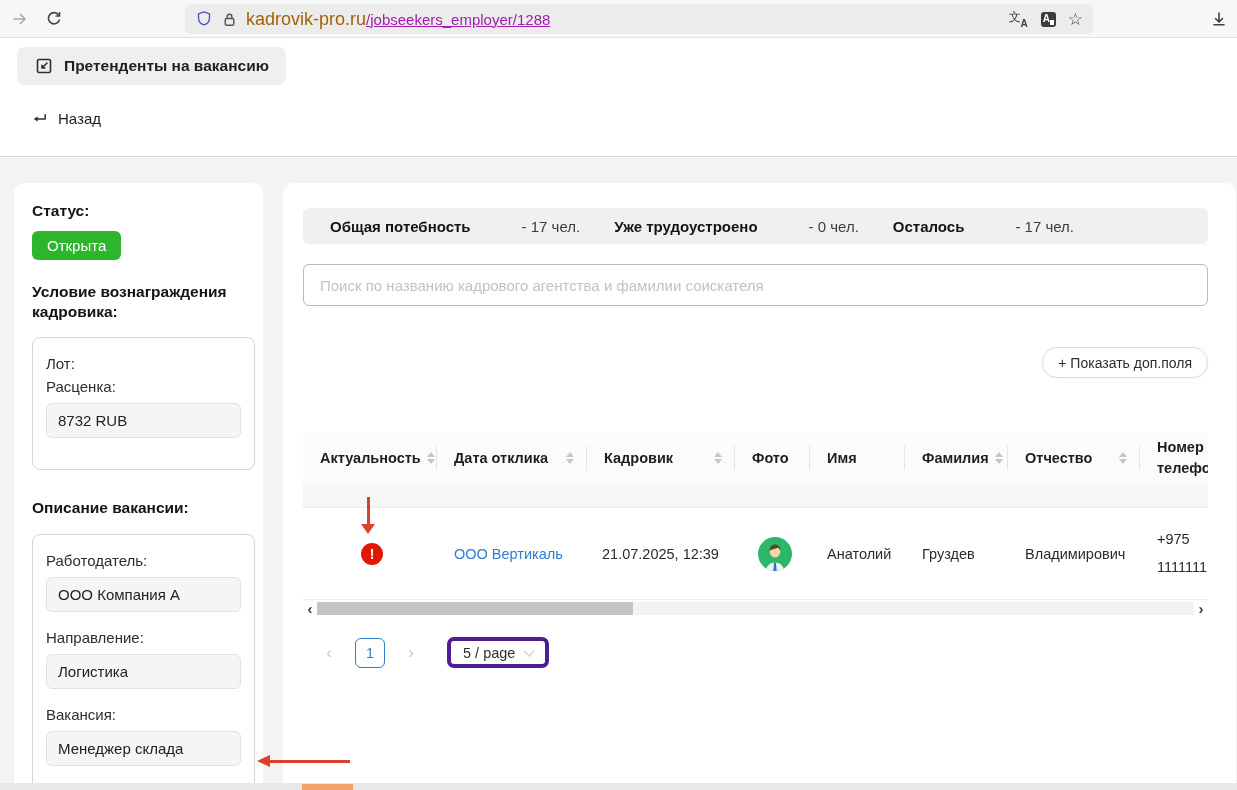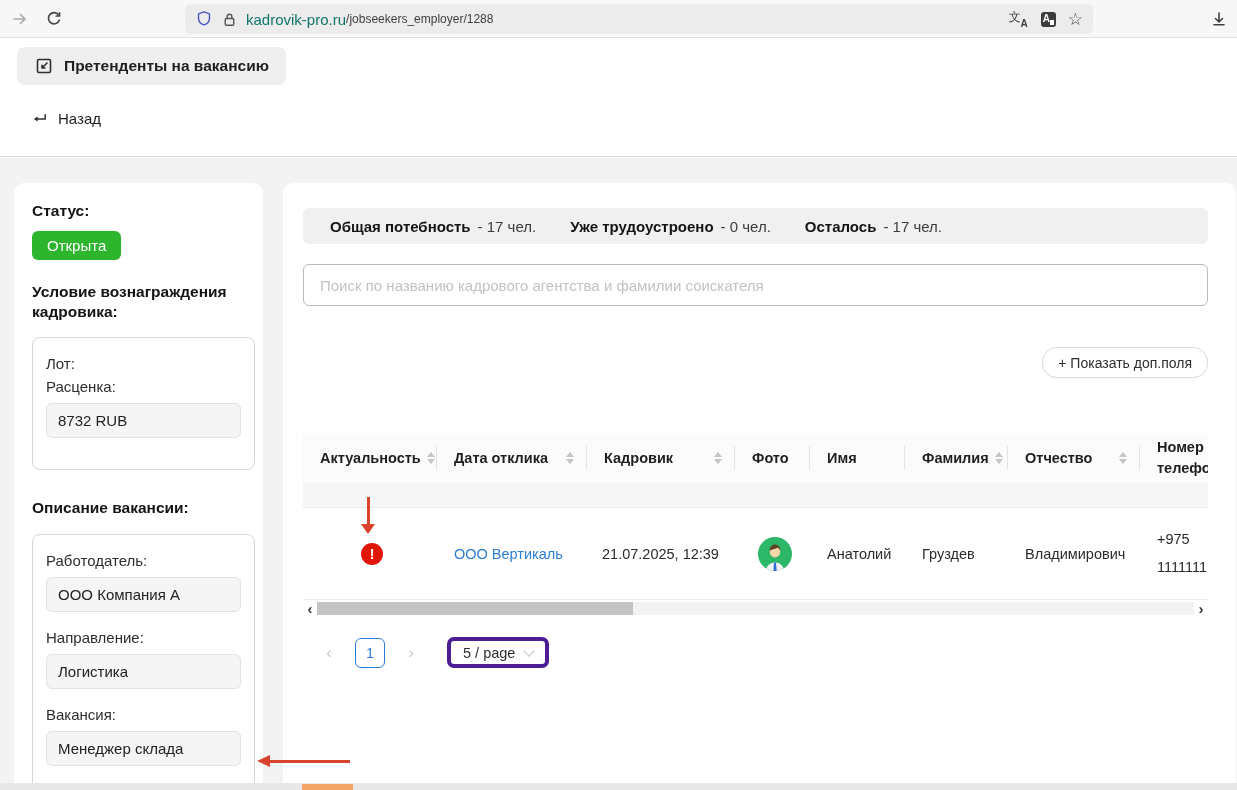--- a/index.html
+++ b/index.html
@@ -18,22 +18,22 @@
     background: #f7f7f7; border-bottom: 1px solid #e2e2e2;
   }
   .tb-icon { position: absolute; top: 9px; width: 20px; height: 20px; display: flex; align-items: center; justify-content: center; }
   .fwd { left: 10px; }
   .reload { left: 44px; }
   .urlbar {
     position: absolute; left: 185px; top: 4px; width: 908px; height: 30px;
     background: #ececec; border-radius: 6px;
     display: flex; align-items: center; padding: 0 10px;
   }
-  .urlbar .host { font-size: 15px; color: #0f766e; }
-  .urlbar .path { font-size: 12px; color: #404040; }
+  .urlbar .host { font-size: 18px; color: #a16207; }
+  .urlbar .path { font-size: 15px; color: #a21caf; text-decoration: underline; }
   .url-icons-right { margin-left: auto; display: flex; align-items: center; gap: 12px; }
   .shield-i, .lock-i { display: flex; align-items: center; margin-right: 8px; }
   .star { font-size: 17px; color: #3f3f3f; line-height: 1; }
   .translate-i { position: relative; width: 20px; height: 18px; color: #3c3c3c; }
   .translate-i .t1 { position: absolute; left: 0; top: -1px; font-size: 12px; }
   .translate-i .t2 { position: absolute; right: 1px; bottom: -1px; font-size: 10px; font-weight: 700; }
   .dict-i { width: 15px; height: 15px; background: #3c3c3c; border-radius: 3px; position: relative; }
   .dict-i span { position: absolute; left: 2px; top: 1px; color: #fff; font-size: 10px; font-weight: 700; }
   .dict-i i { position: absolute; right: 2px; bottom: 2px; width: 4px; height: 5px; background: #fff; }
   .download { right: 8px; }
@@ -86,21 +86,21 @@
   }
 
   
   .stats-bar {
     height: 36px; background: #f0f0f0; border-radius: 6px;
     display: flex; align-items: center; gap: 34px; padding: 0 27px;
     font-size: 15px;
   }
   .stat { display: flex; gap: 7px; align-items: baseline; white-space: nowrap; }
   .stat b { color: #141414; font-weight: 700; }
-  .stat span { color: #3c3c3c; }
+  .stat span { color: #3c3c3c; margin-left: 44px; }
 
   
   .search-input {
     display: block; width: 100%; height: 42px; margin-top: 20px;
     border: 1px solid #b9b9b9; border-radius: 6px; padding: 0 16px;
     font-size: 15px; color: #222; font-family: inherit; background: #fff;
   }
   .search-input::placeholder { color: #c2c2c2; }
 
   

